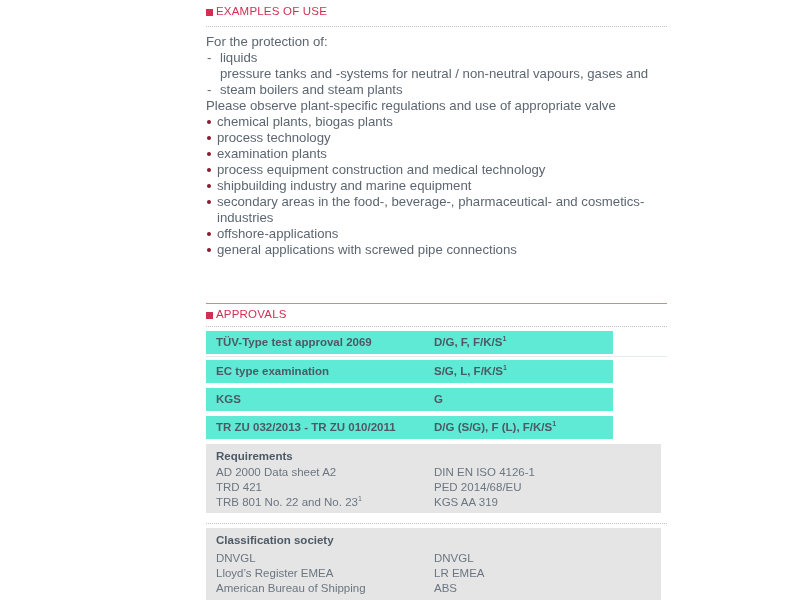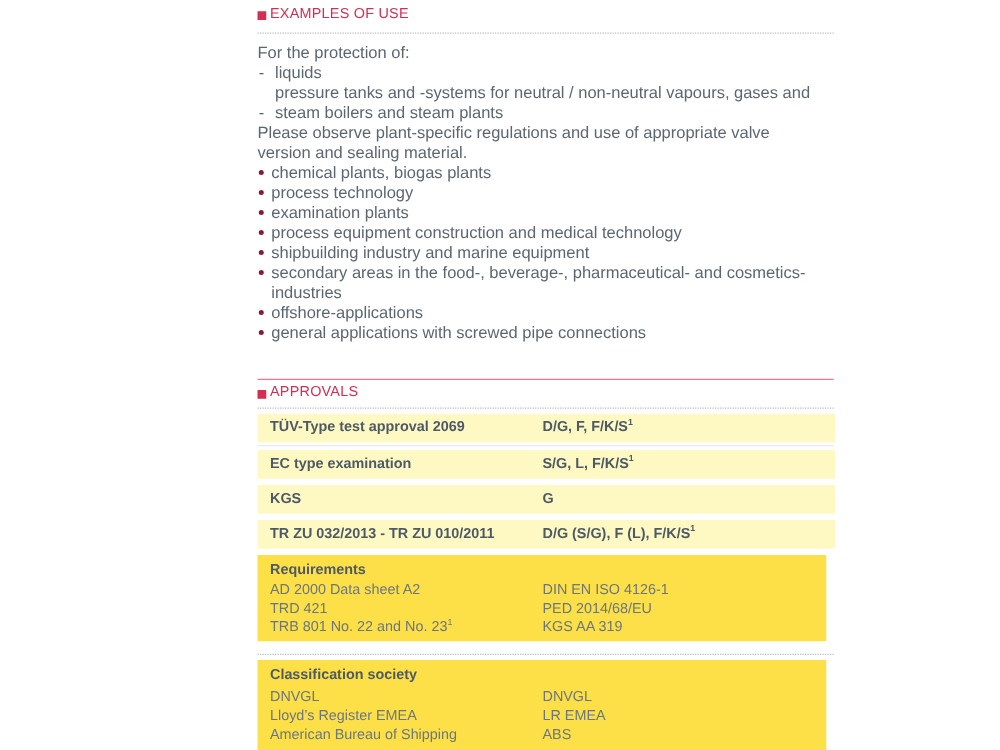--- a/index.html
+++ b/index.html
@@ -16,27 +16,27 @@
     .intro .line { white-space: nowrap; }
     .dash-item { position: relative; padding-left: 14px; }
     .dash-item .dash { position: absolute; left: 1px; top: 0; }
     .bullet-item { position: relative; padding-left: 11px; }
     .bullet-item .dot { position: absolute; left: 1px; top: 6px; width: 4px; height: 4px; border-radius: 50%; background: #8a1a30; }
     .notice { font-weight: bold; color: #4a5662; font-size: 13.2px; margin-top: 1px; letter-spacing: 0.3px; }
 
     .redline { position: absolute; left: 0; width: 461px; top: 303px; height: 1px; background: #e8798f; }
     .approvals { position: absolute; left: 0; top: 305px; width: 461px; }
 
-    .row { position: absolute; left: 0; width: 462px; height: 23px; background: #fef9c3; }
+    .row { position: absolute; left: 0; width: 407px; height: 23px; background: #5eead4; }
     .row .k, .row .v { position: absolute; top: 5px; font-size: 11.5px; font-weight: bold; color: #4d5a66; white-space: nowrap; }
     .row .k { left: 10px; }
     .row .v { left: 228px; }
     .row-sep { position: absolute; left: 0; width: 461px; height: 1px; background: #e5eaee; }
 
-    .block { position: absolute; left: 0; width: 455px; background: #fde047; }
+    .block { position: absolute; left: 0; width: 455px; background: #e5e5e5; }
     .block .title { position: absolute; left: 10px; top: 6px; font-size: 11.5px; font-weight: bold; color: #4d5a66; }
     .block .item { position: absolute; font-size: 11.5px; color: #6b7681; white-space: nowrap; }
     sup { font-size: 7px; vertical-align: top; position: relative; top: -1px; }
   </style>
 </head>
 <body>
 
 <div class="page">
 
   <div class="section-head" style="margin-top:2px;">
@@ -52,21 +52,20 @@
       <span class="dash">-</span>
       <div class="line">liquids</div>
       <div class="line">pressure tanks and -systems for neutral / non-neutral vapours, gases and</div>
     </div>
     <div class="dash-item">
       <span class="dash">-</span>
       <div class="line">steam boilers and steam plants</div>
     </div>
 
     <div class="line">Please observe plant-specific regulations and use of appropriate valve</div>
-    <div class="line">version and sealing material.</div>
 
     <div class="bullet-item">
       <span class="dot"></span>
       <div class="line">chemical plants, biogas plants</div>
     </div>
     <div class="bullet-item">
       <span class="dot"></span>
       <div class="line">process technology</div>
     </div>
     <div class="bullet-item">

